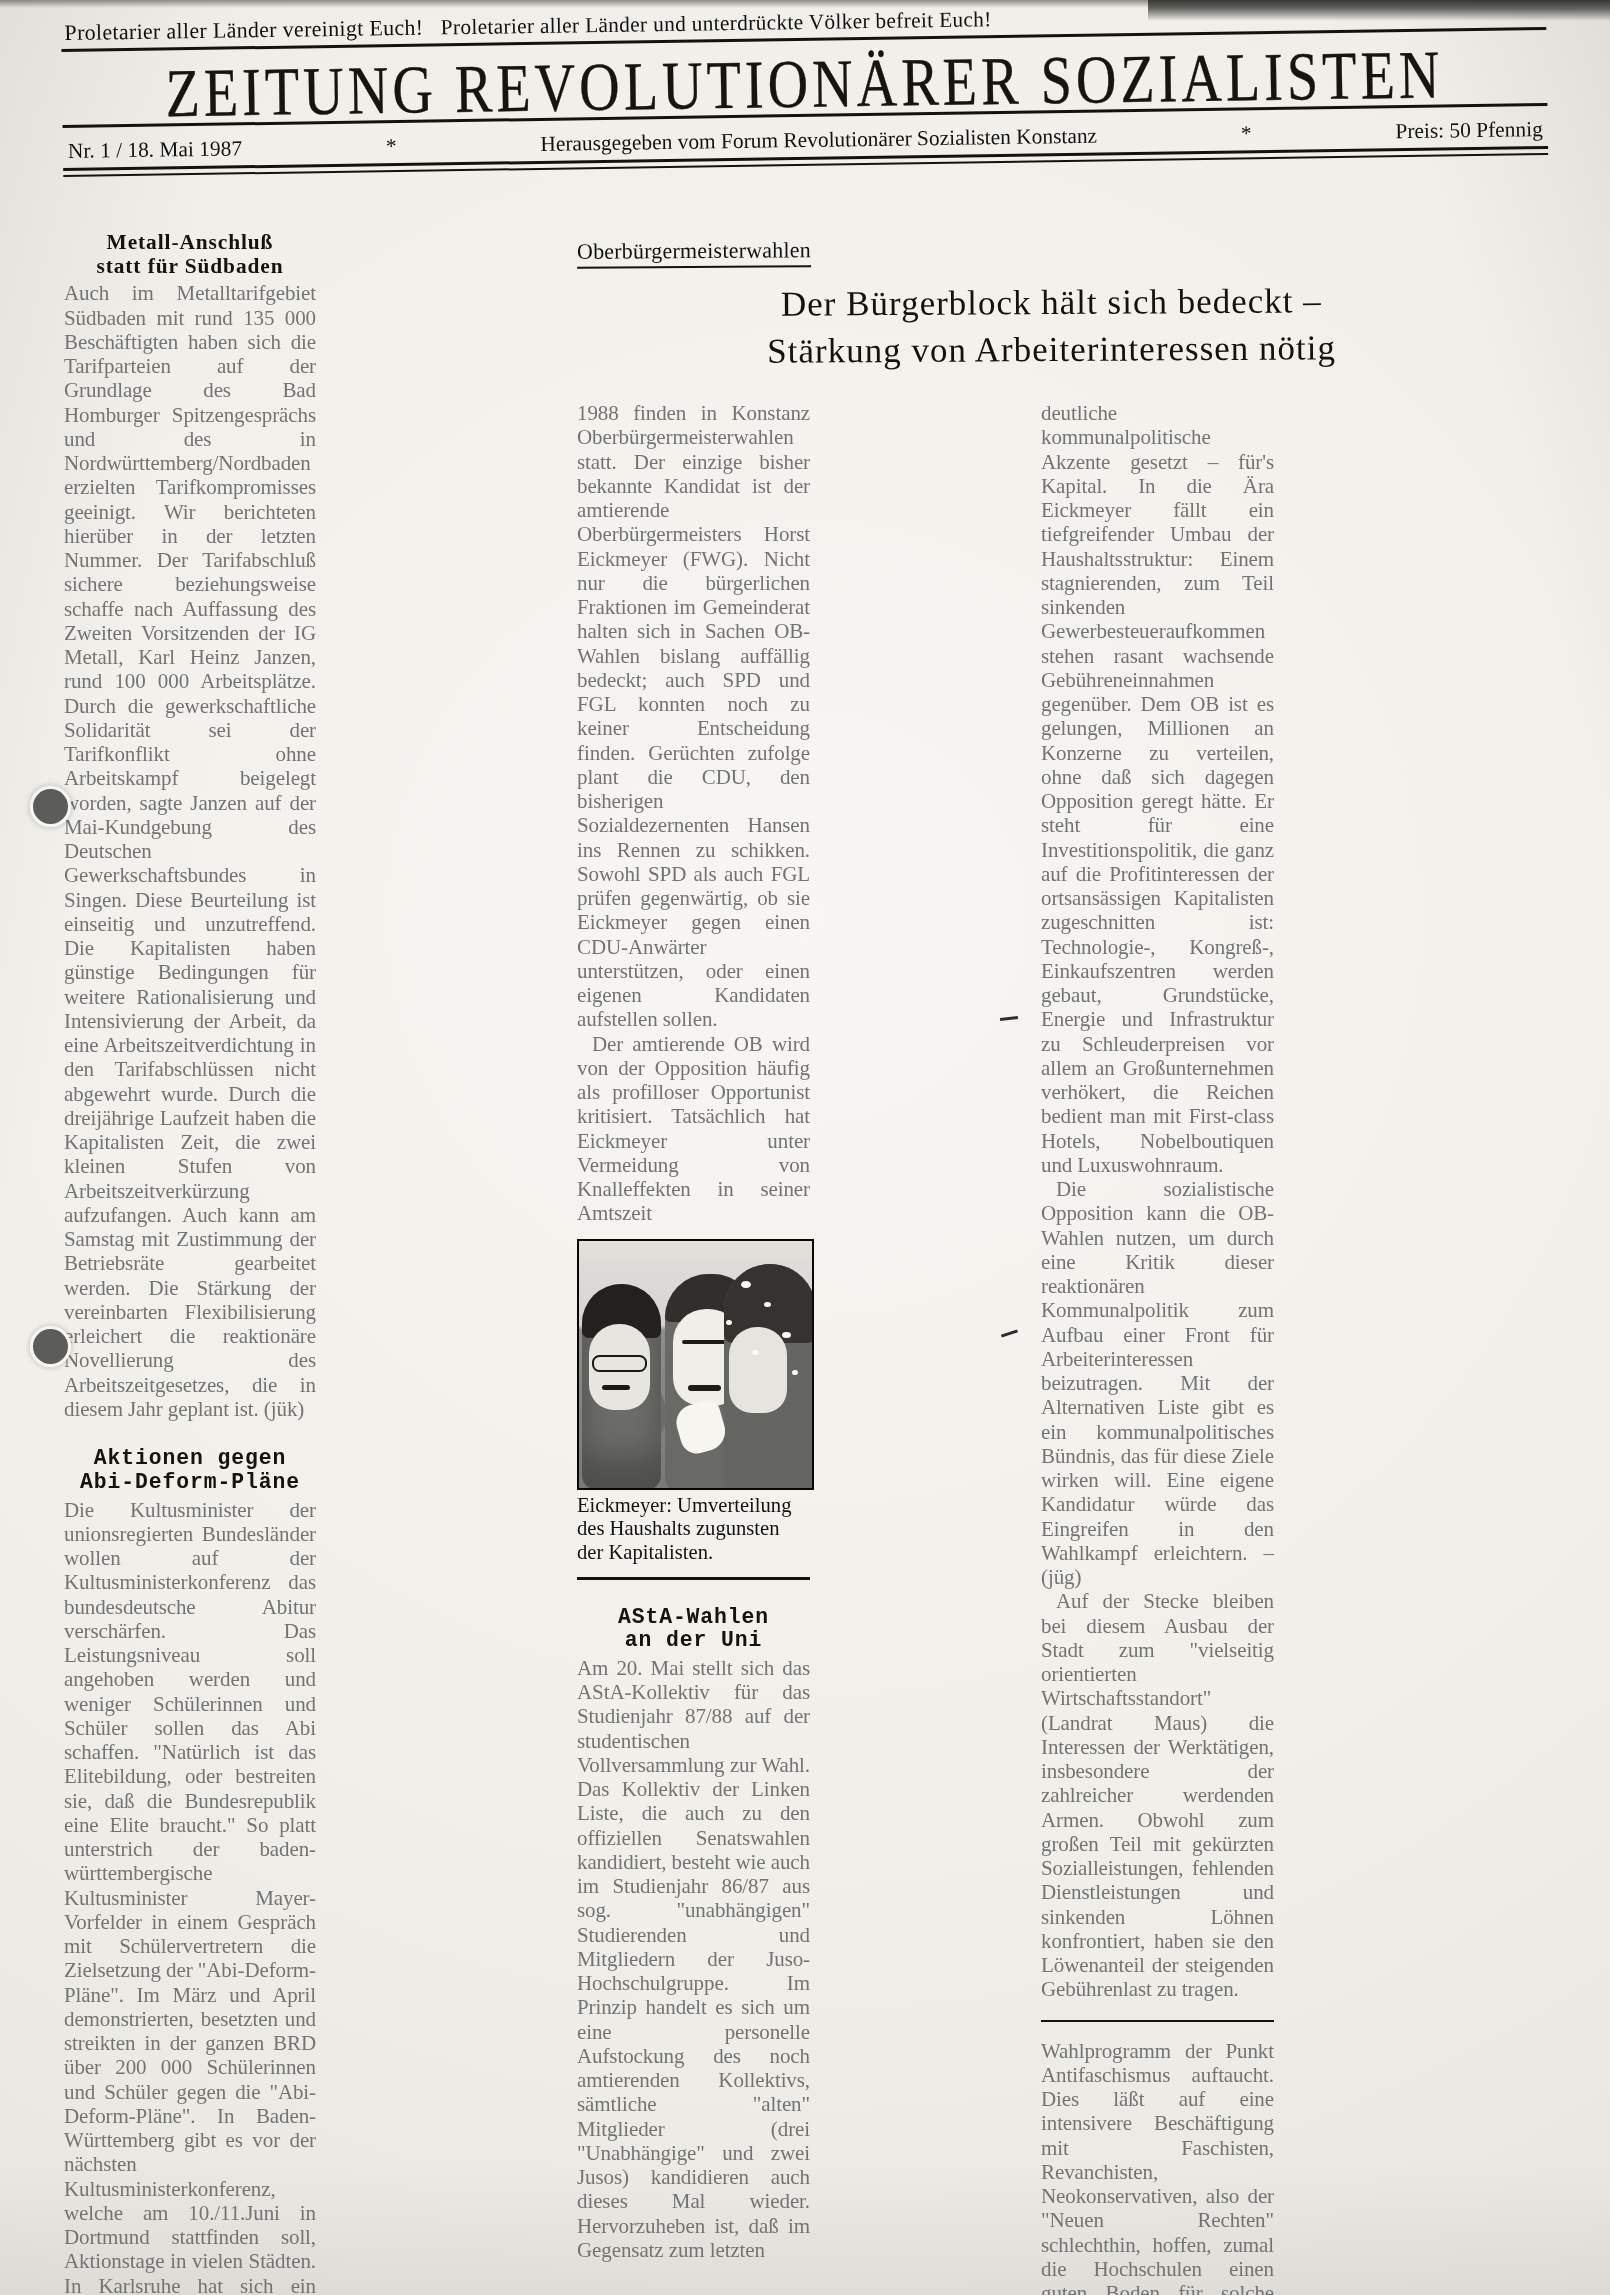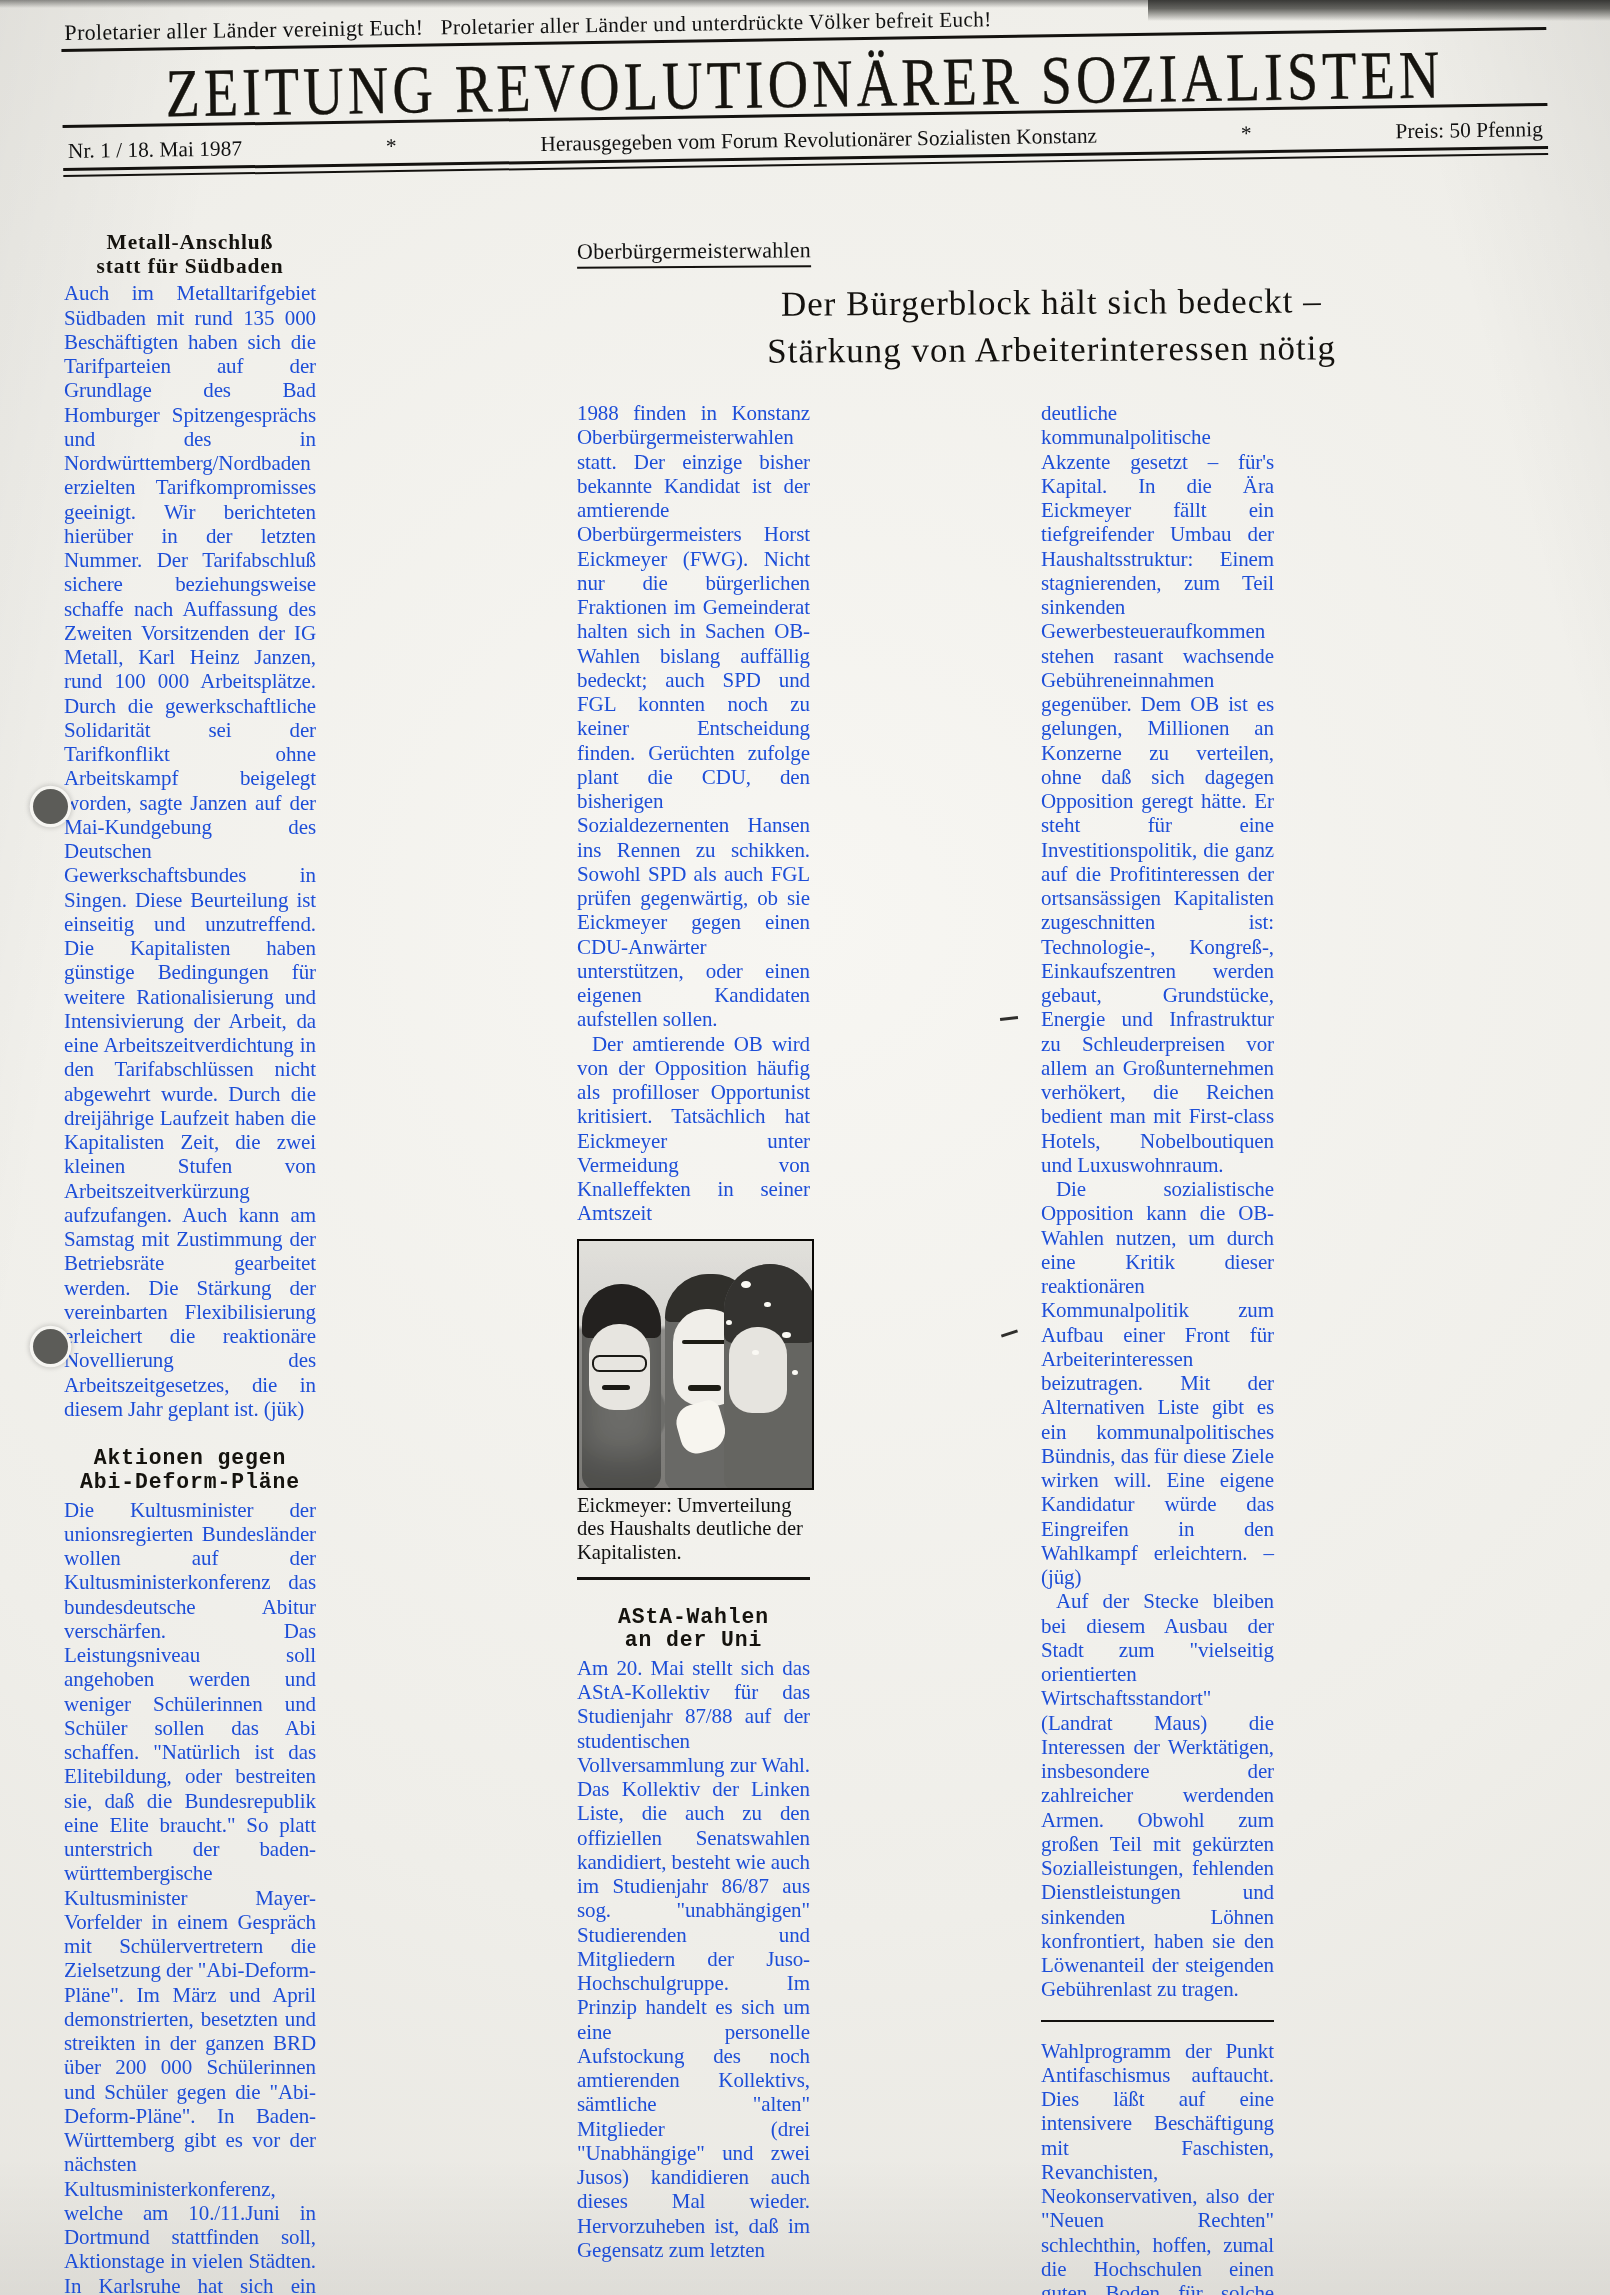--- a/index.html
+++ b/index.html
@@ -85,21 +85,21 @@
   .col-right{left:1041px;width:233px;}
 
   
   .bodytext{
     font-size:21px;
     line-height:1.155;
     text-align:justify;
     hyphens:auto;
     -webkit-hyphens:auto;
     font-family:"Liberation Serif",serif;
-    color:#1d4ed8;
+    color:#737373;
     letter-spacing:-0.1px;
   }
   .bodytext p{margin:0;text-indent:0;}
   .bodytext p + p{text-indent:15px;}
 
   .subhead{
     text-align:center;
     font-weight:bold;
     font-size:21.4px;
     line-height:1.12;
@@ -301,21 +301,21 @@
               <div class="face"></div>
           </div>
           <div class="hand"></div>
           <div class="speck" style="left:162px;top:40px;width:10px;height:7.4px;"></div>
           <div class="speck" style="left:185px;top:61px;width:7.4px;height:5.8px;"></div>
           <div class="speck" style="left:203px;top:91px;width:9px;height:6.6px;"></div>
           <div class="speck" style="left:173px;top:109px;width:6.6px;height:5px;"></div>
           <div class="speck" style="left:213px;top:129px;width:5.8px;height:5px;"></div>
           <div class="speck" style="left:147px;top:79px;width:5.8px;height:5px;"></div>
         </div>
-        <div class="caption">Eickmeyer: Umverteilung des Haushalts deutliche der Kapitalisten.</div>
+        <div class="caption">Eickmeyer: Umverteilung des Haushalts zugunsten der Kapitalisten.</div>
       </div>
 
       <div class="hr-mid"></div>
 
 
       <div class="subhead gap">
         <span>AStA-Wahlen</span><br>
         <span>an der Uni</span>
       </div>
       <div class="bodytext">

